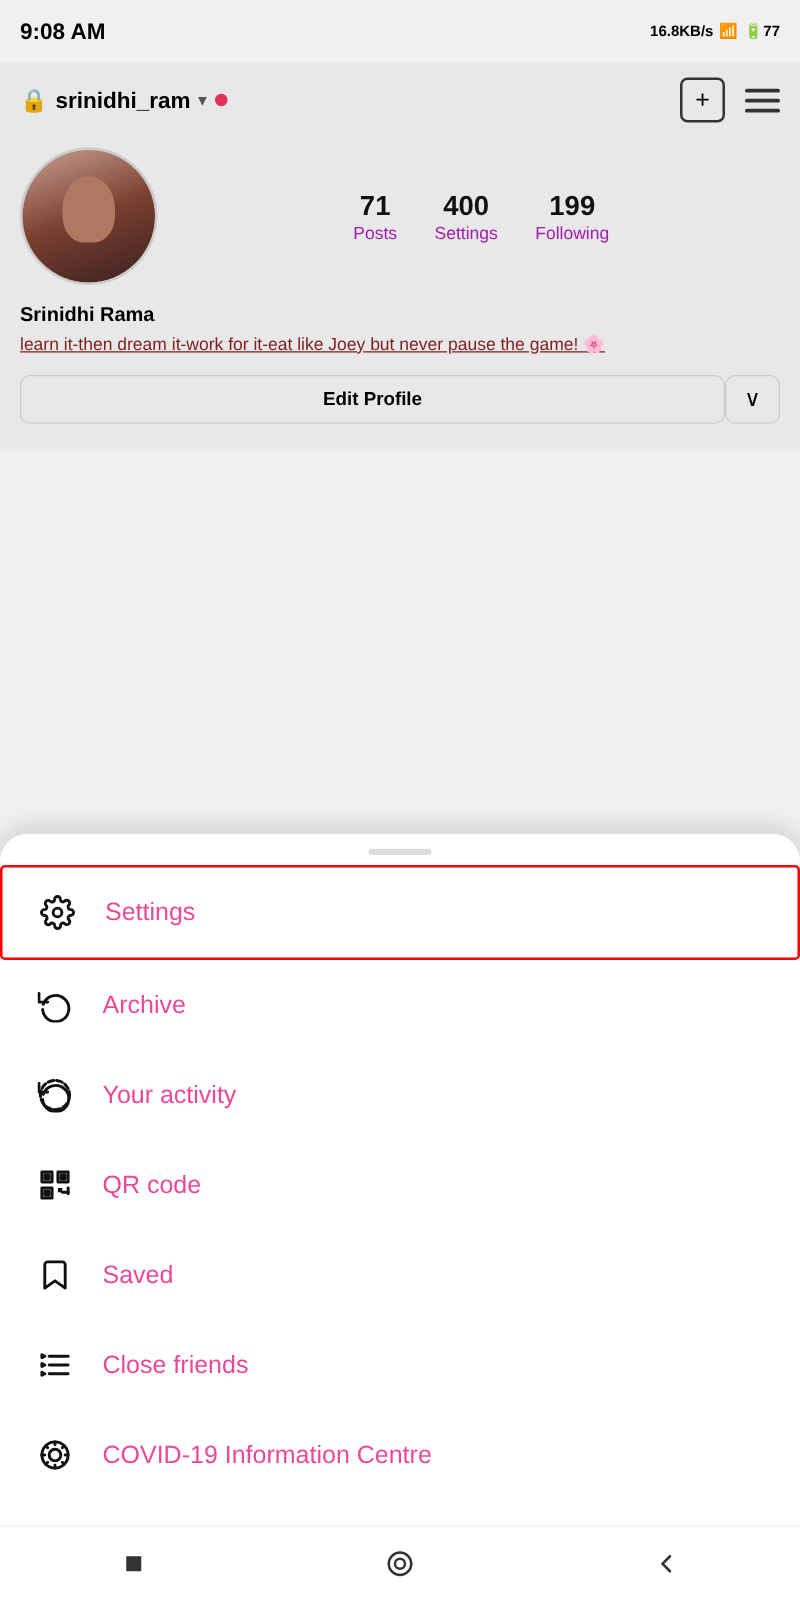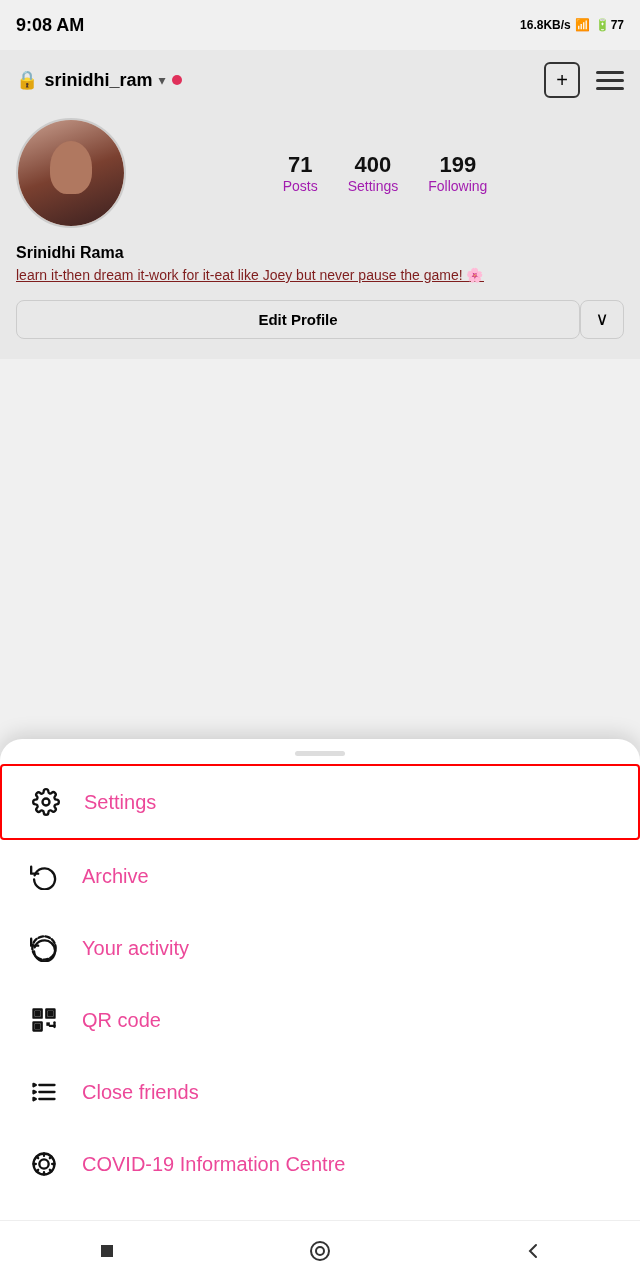--- a/index.html
+++ b/index.html
@@ -333,20 +333,28 @@
         <rect x="16" y="5" width="3" height="3" fill="#111"></rect>
         <rect x="5" y="16" width="3" height="3" fill="#111"></rect>
         <path d="M14 14h3v3h-3z" fill="#111" stroke="none"></path>
         <path d="M17 17h4" stroke="#111"></path>
         <path d="M21 14v4" stroke="#111"></path>
       </svg>
     </div>
     <span class="menu-label">QR code</span>
   </div>
 
+  <div class="menu-item">
+    <div class="menu-icon">
+      <svg width="28" height="28" viewBox="0 0 24 24" fill="none" stroke="#111" stroke-width="2" stroke-linecap="round" stroke-linejoin="round">
+        <path d="M19 21l-7-5-7 5V5a2 2 0 0 1 2-2h10a2 2 0 0 1 2 2z"></path>
+      </svg>
+    </div>
+    <span class="menu-label">Saved</span>
+  </div>
 
   <div class="menu-item">
     <div class="menu-icon">
       <svg width="28" height="28" viewBox="0 0 24 24" fill="none" stroke="#111" stroke-width="2" stroke-linecap="round" stroke-linejoin="round">
         <line x1="8" y1="6" x2="21" y2="6"></line>
         <line x1="8" y1="12" x2="21" y2="12"></line>
         <line x1="8" y1="18" x2="21" y2="18"></line>
         <polygon points="3,5 5,6 3,7" fill="#111"></polygon>
         <polygon points="3,11 5,12 3,13" fill="#111"></polygon>
         <polygon points="3,17 5,18 3,19" fill="#111"></polygon>

